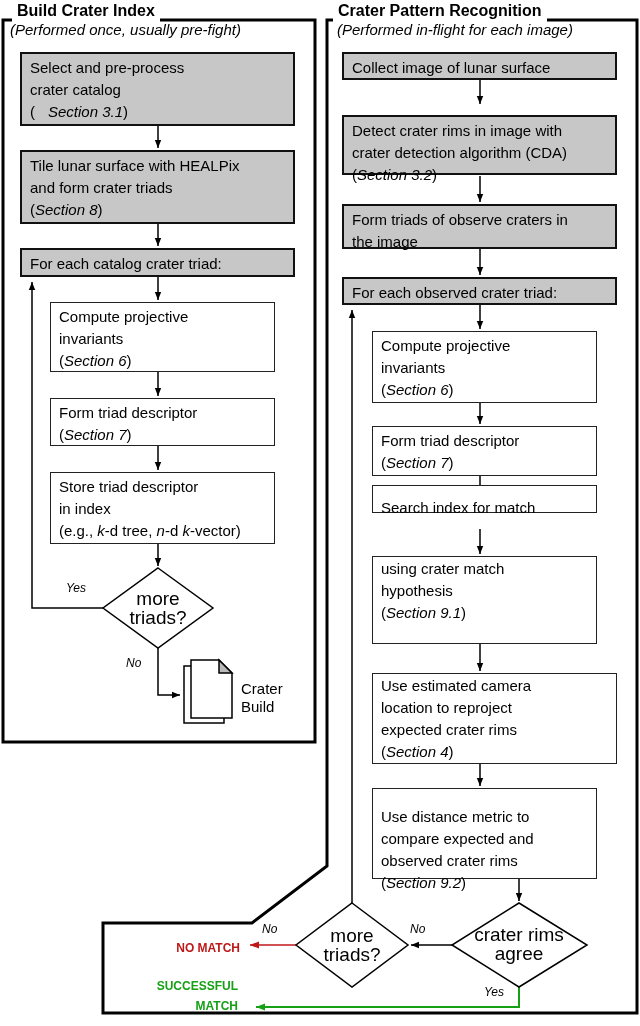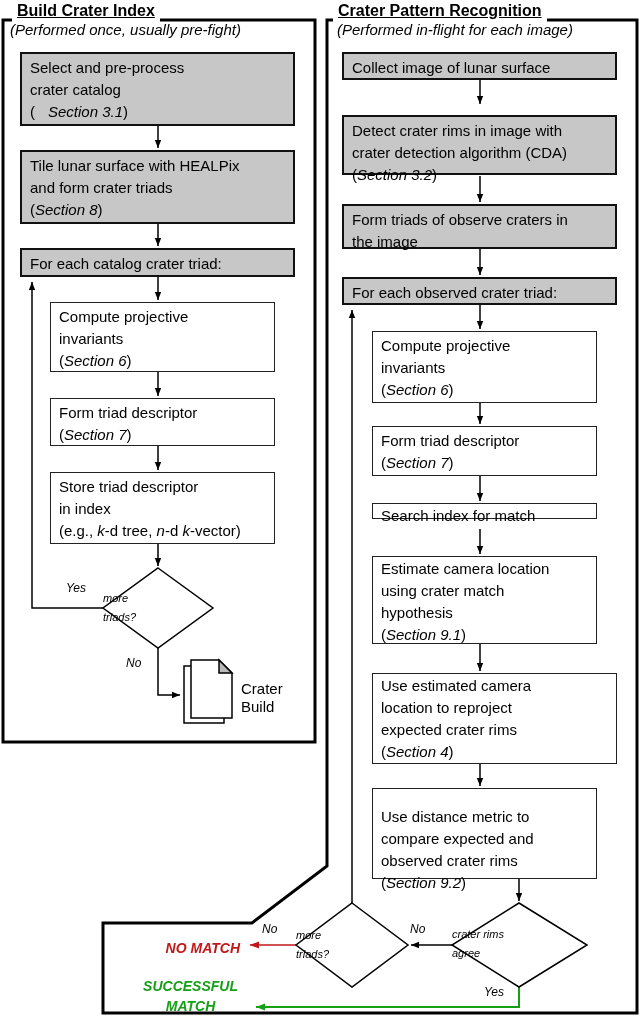--- a/index.html
+++ b/index.html
@@ -3,29 +3,29 @@
 <meta charset="utf-8">
 <style>
   html,body{margin:0;padding:0;background:#fff;}
   #fig{position:relative;width:640px;height:1026px;background:#fff;overflow:hidden;
        font-family:"Liberation Sans",sans-serif;color:#000;
        --gray:#c7c7c7; --red:#c01818; --green:#16a016;}
   #wires{position:absolute;left:0;top:0;z-index:0;}
   .fbox{position:absolute;box-sizing:border-box;background:#fff;border:1.5px solid #222;
         padding:3px 8px 0 8px;font-size:15px;line-height:22px;z-index:2;}
   .gray{background:var(--gray);border:2px solid #111;}
-  .dlabel{position:absolute;text-align:left;font-size:11px;line-height:19px;z-index:2;font-style:italic;}
+  .dlabel{position:absolute;text-align:center;font-size:19px;line-height:19px;z-index:2;}
   .elabel{position:absolute;font-style:italic;font-size:12px;z-index:2;}
   .ptitle{position:absolute;font-weight:bold;font-size:16px;line-height:18px;
-          background:#fff;padding:0 5px 3px 5px;z-index:3;white-space:nowrap;text-decoration:underline;}
+          background:#fff;padding:0 5px 3px 5px;z-index:3;white-space:nowrap;}
   .psub{position:absolute;font-style:italic;font-size:15px;z-index:3;white-space:nowrap;}
-  .outcome{position:absolute;font-weight:bold;font-style:italic;font-size:14px;
+  .outcome{position:absolute;font-weight:bold;font-size:12px;
            line-height:20px;z-index:2;}
   .red{color:var(--red);}
-  .green{color:var(--green);text-align:center;}
+  .green{color:var(--green);text-align:right;}
   .doclabel{position:absolute;font-size:15px;line-height:18px;z-index:2;}
   #mR path{fill:var(--red);} #mG path{fill:var(--green);} #mB path{fill:#000;}
 </style>
 </head>
 <body>
 
 <div id="fig" style="--gray: #c7c7c7; --red: #c01818; --green: #16a016;">
 
   <svg id="wires" width="640" height="1026" viewBox="0 0 640 1026">
     <defs>
@@ -130,25 +130,24 @@
     </div>
   <div class="fbox" style="left:372px;top:331px;width:225px;height:72px">
       <div>Compute projective</div>
       <div>invariants</div>
       <div><span>(</span><span style="font-style: italic;">Section 6</span><span>)</span></div>
     </div>
   <div class="fbox" style="left:372px;top:426px;width:225px;height:50px">
       <div>Form triad descriptor</div>
       <div><span>(</span><span style="font-style: italic;">Section 7</span><span>)</span></div>
     </div>
-  <div class="fbox" style="left:372px;top:503px;width:225px;height:16px;padding-top:1px">
+  <div class="fbox" style="left:372px;top:485px;width:225px;height:28px;padding-top:11px">
       <div>Search index for match</div>
     </div>
   <div class="fbox" style="left:372px;top:556px;width:225px;height:88px;padding-top:1px">
-      <div>Estimate camera location</div>
       <div>using crater match</div>
       <div>hypothesis</div>
       <div><span>(</span><span style="font-style: italic;">Section 9.1</span><span>)</span></div>
     </div>
   <div class="fbox" style="left:372px;top:673px;width:245px;height:91px;padding-top:1px">
       <div>Use estimated camera</div>
       <div>location to reproject</div>
       <div>expected crater rims</div>
       <div><span>(</span><span style="font-style: italic;">Section 4</span><span>)</span></div>
     </div>

